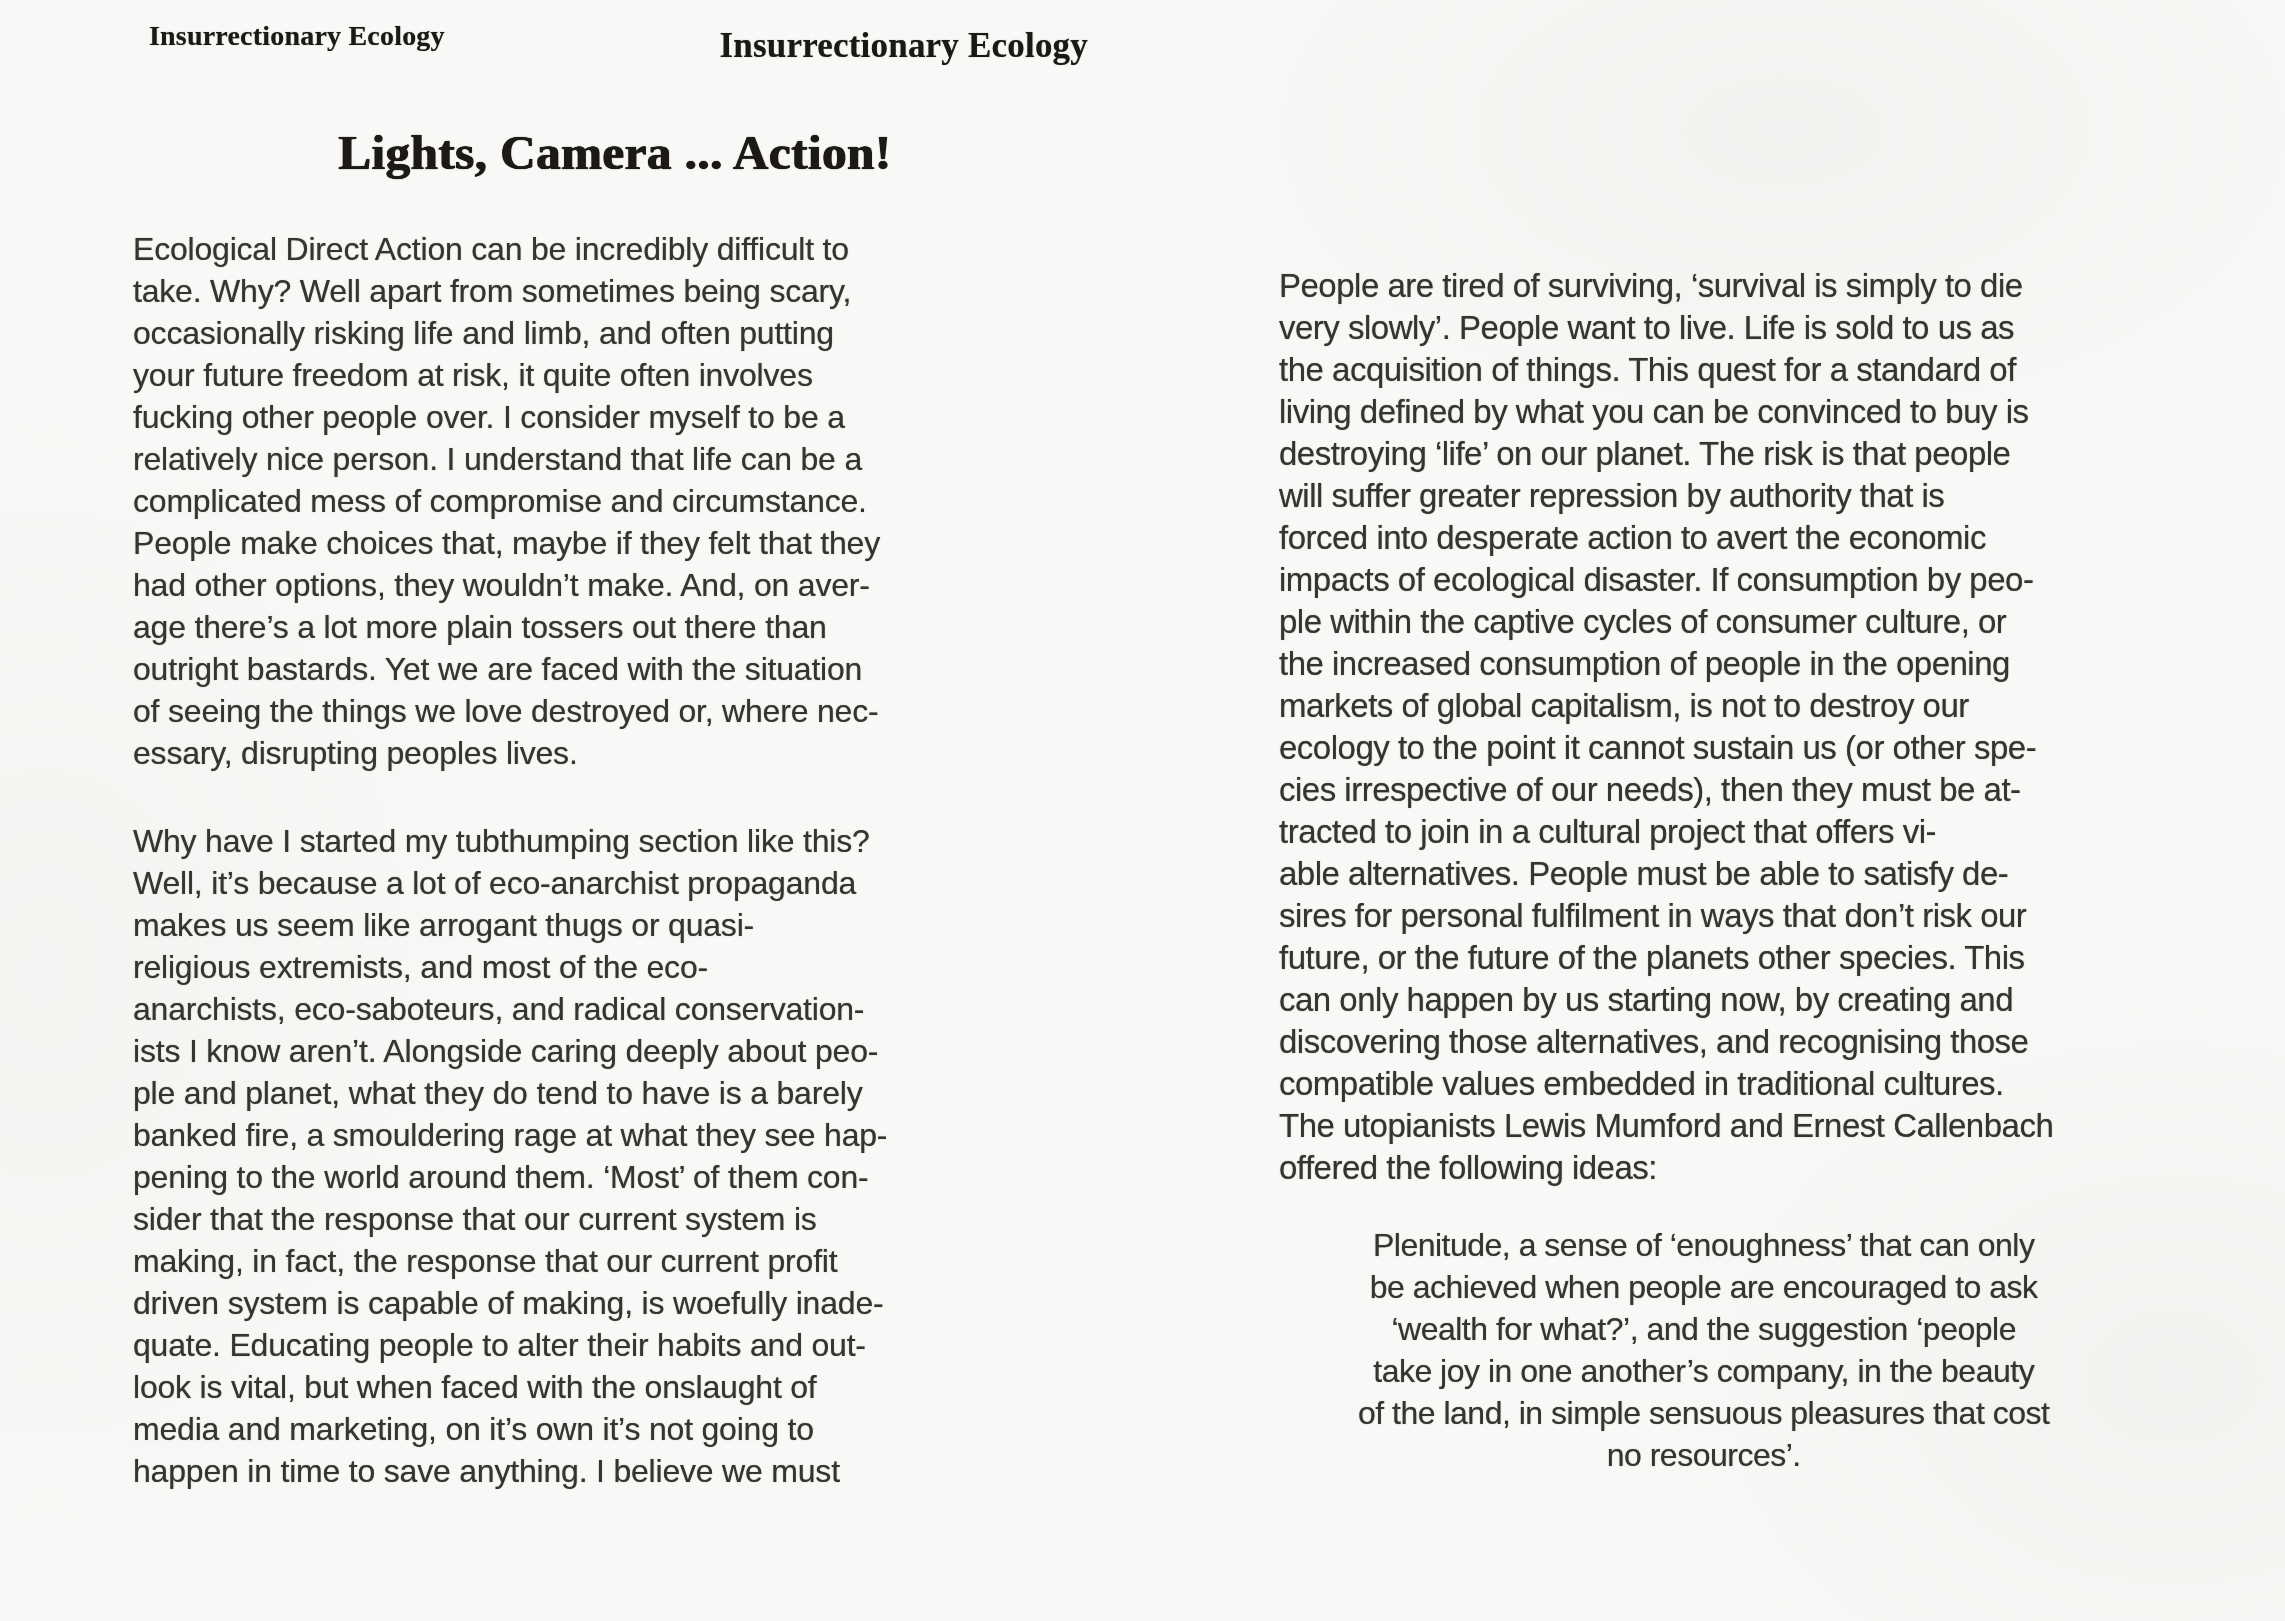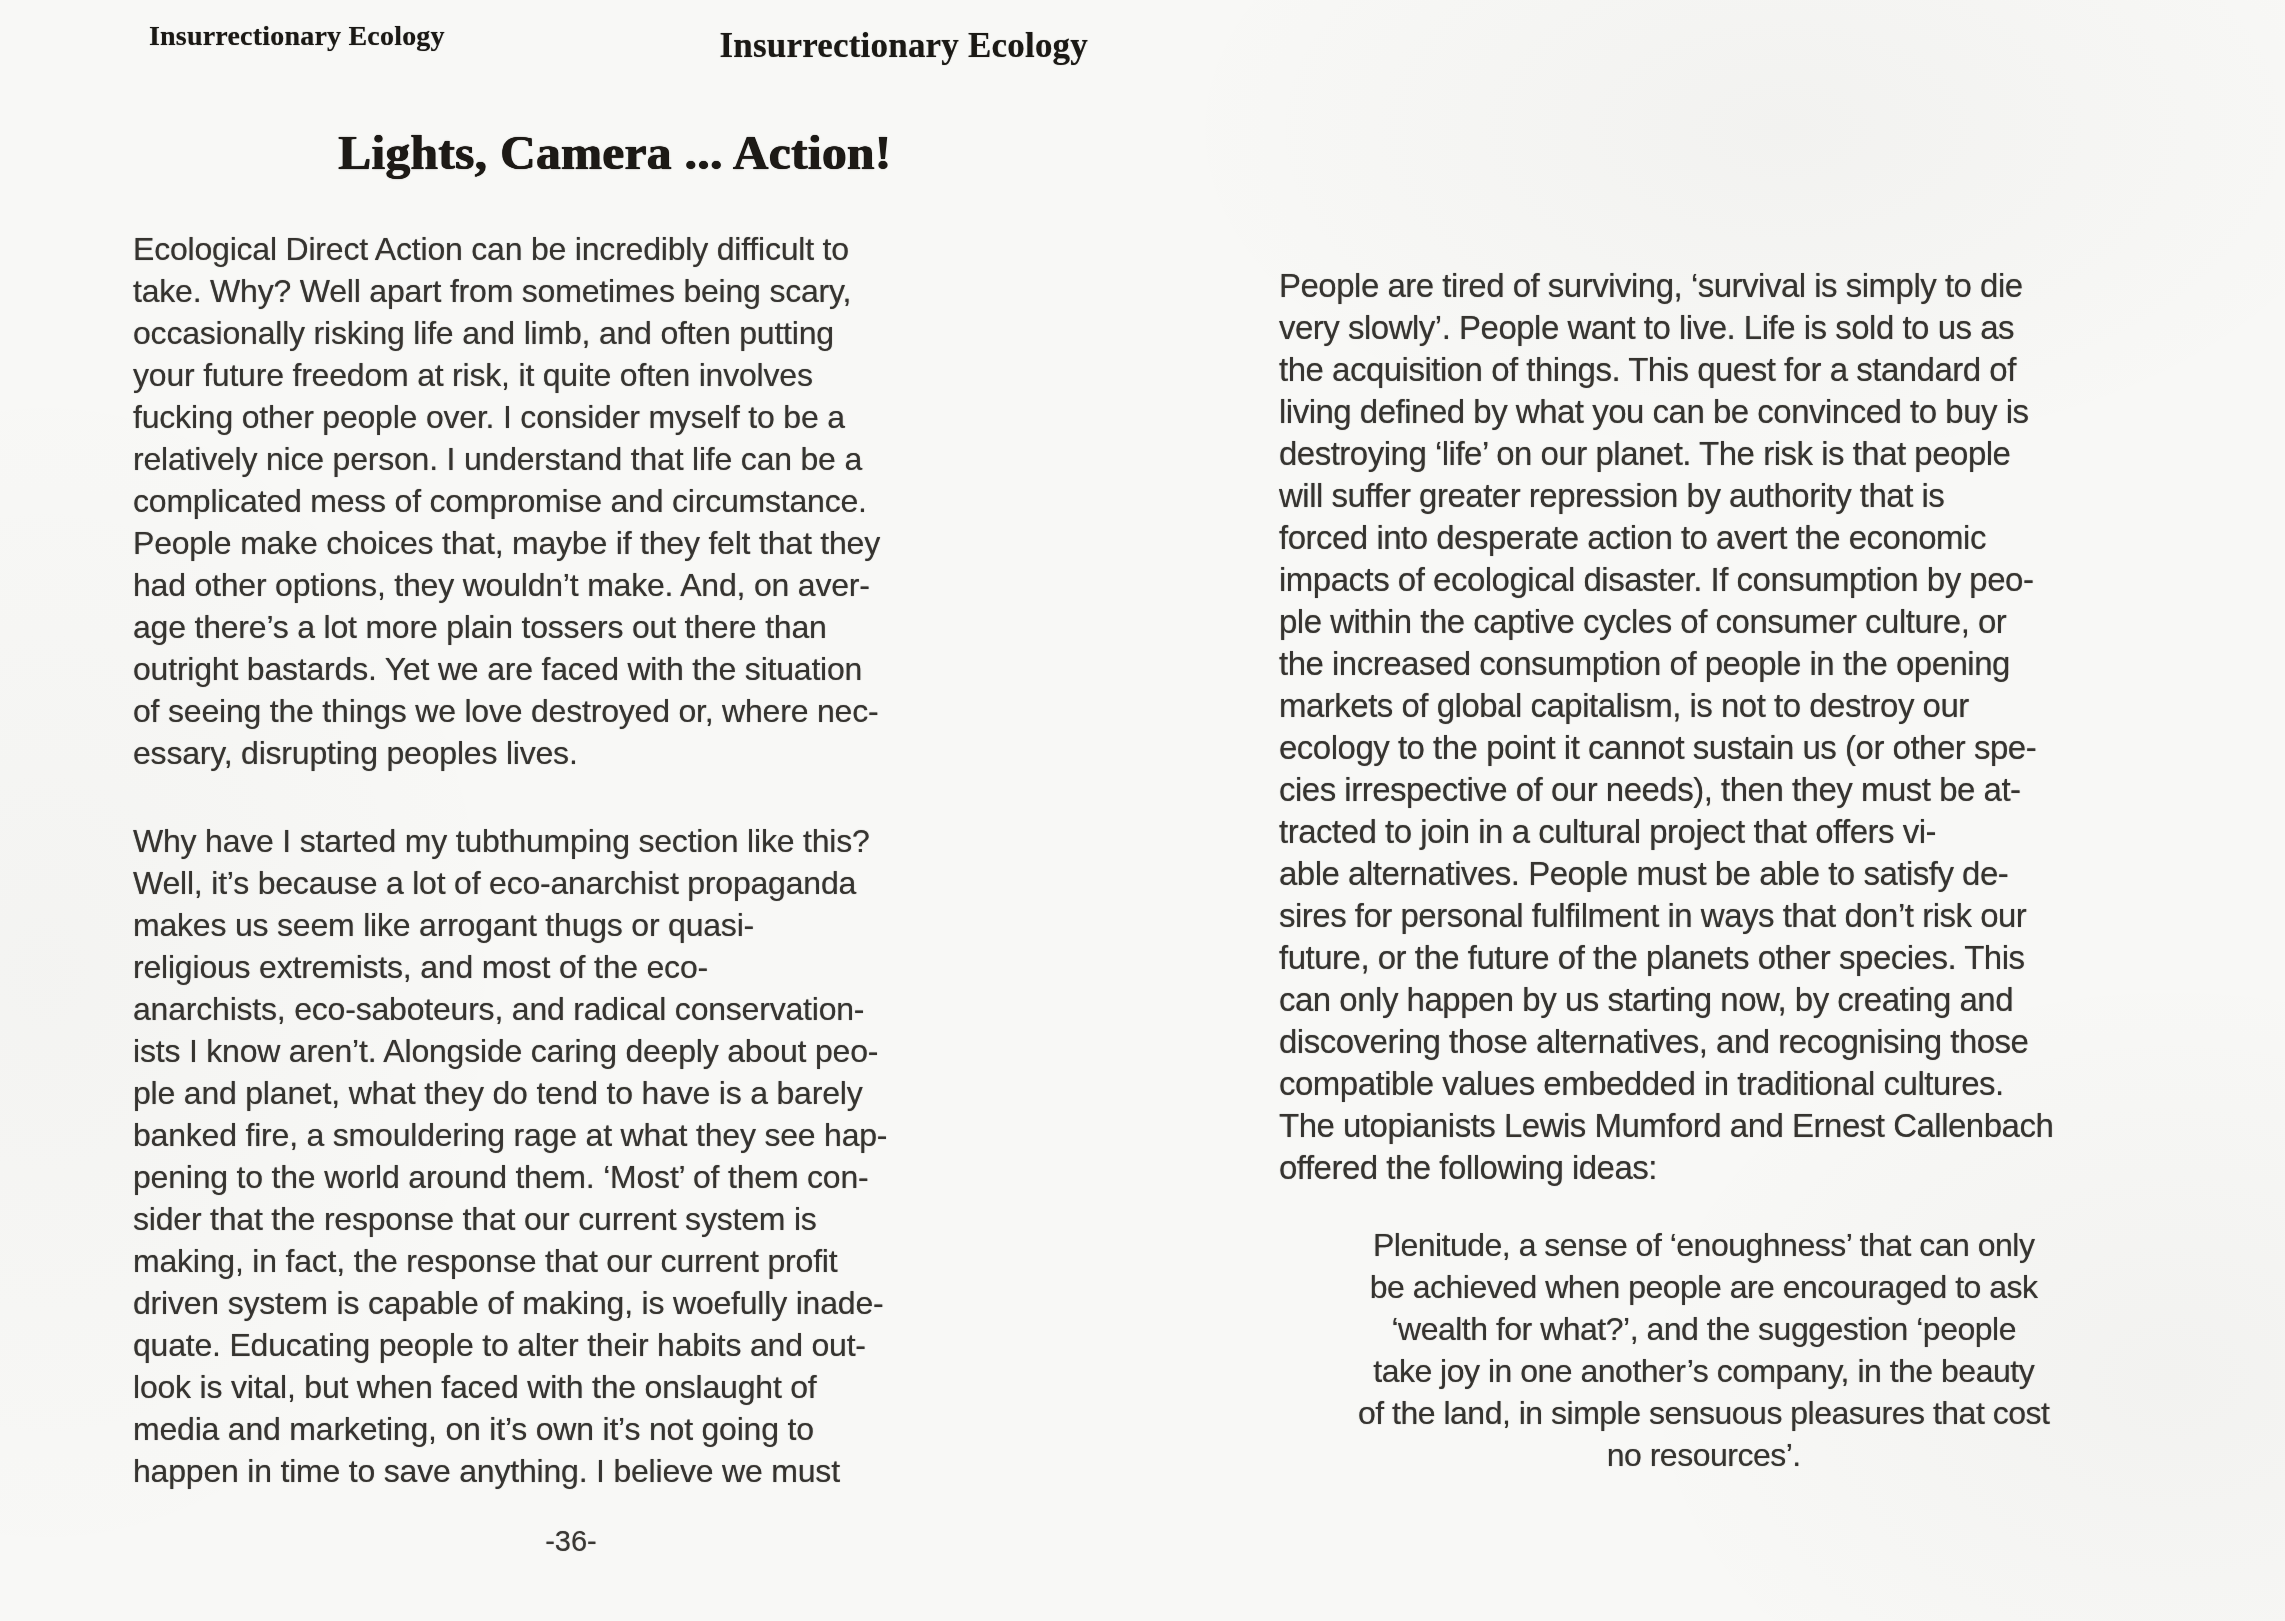--- a/index.html
+++ b/index.html
@@ -104,21 +104,20 @@
 banked fire, a smouldering rage at what they see hap-
 pening to the world around them. ‘Most’ of them con-
 sider that the response that our current system is
 making, in fact, the response that our current profit
 driven system is capable of making, is woefully inade-
 quate. Educating people to alter their habits and out-
 look is vital, but when faced with the onslaught of
 media and marketing, on it’s own it’s not going to
 happen in time to save anything. I believe we must</div>
 
-    <div class="page-number pn-left">-36-</div>
   </div>
 
   <div class="page page-right">
     <div class="running-header hdr-right" style="left:-1049px;">Insurrectionary Ecology</div>
 
 
     <div class="body-text rp rp-main" style="left:111px;margin-left:25px;">People are tired of surviving, ‘survival is simply to die
 very slowly’. People want to live. Life is sold to us as
 the acquisition of things. This quest for a standard of
 living defined by what you can be convinced to buy is

